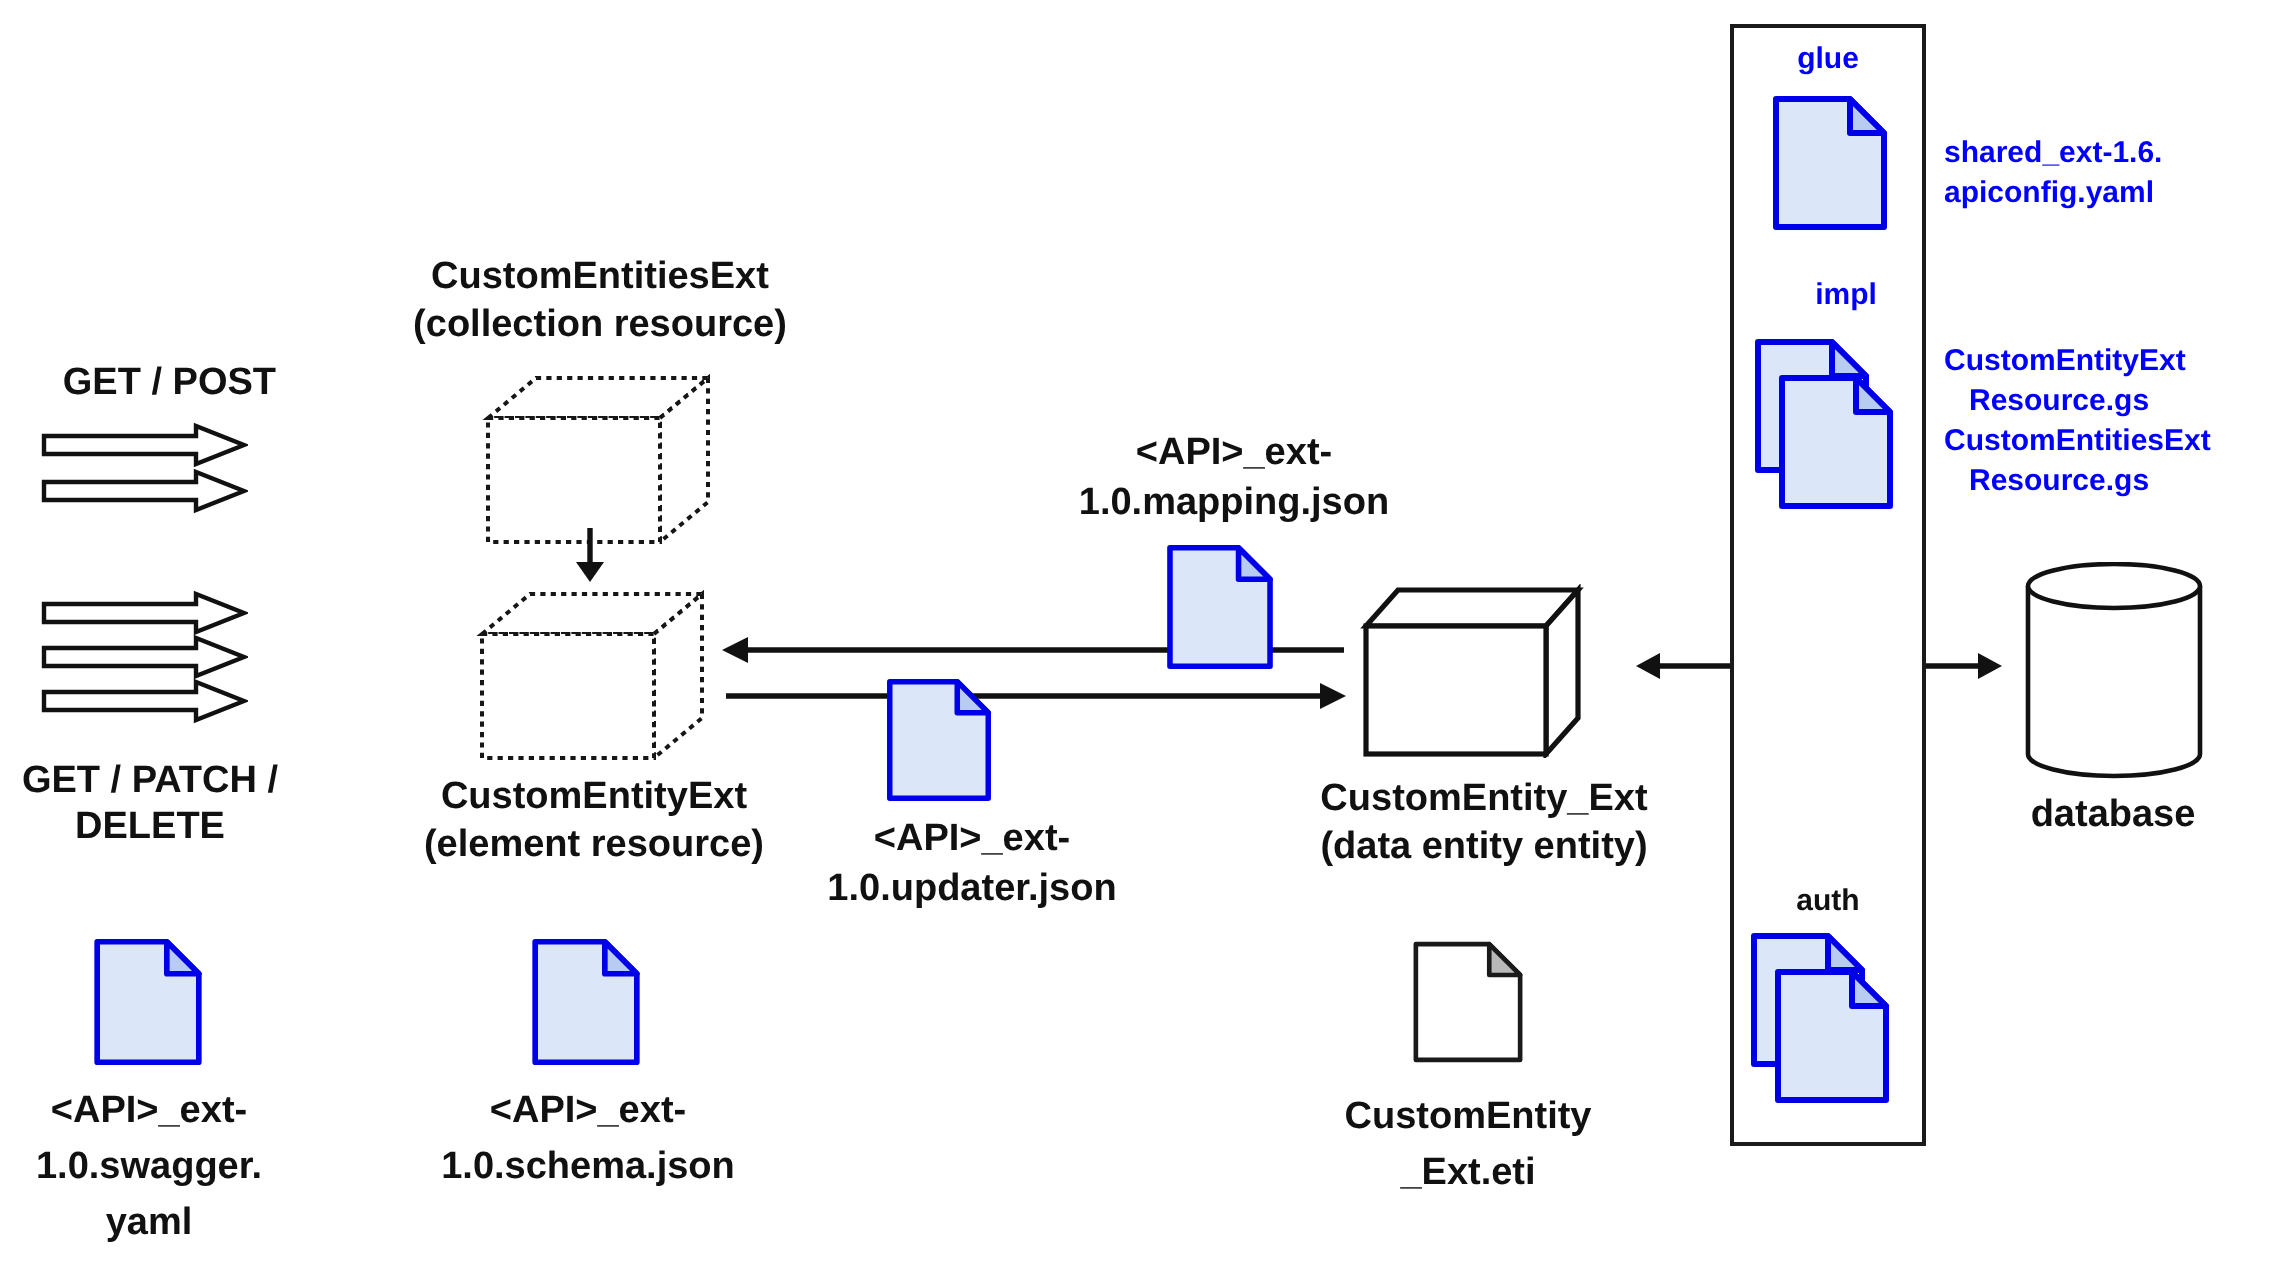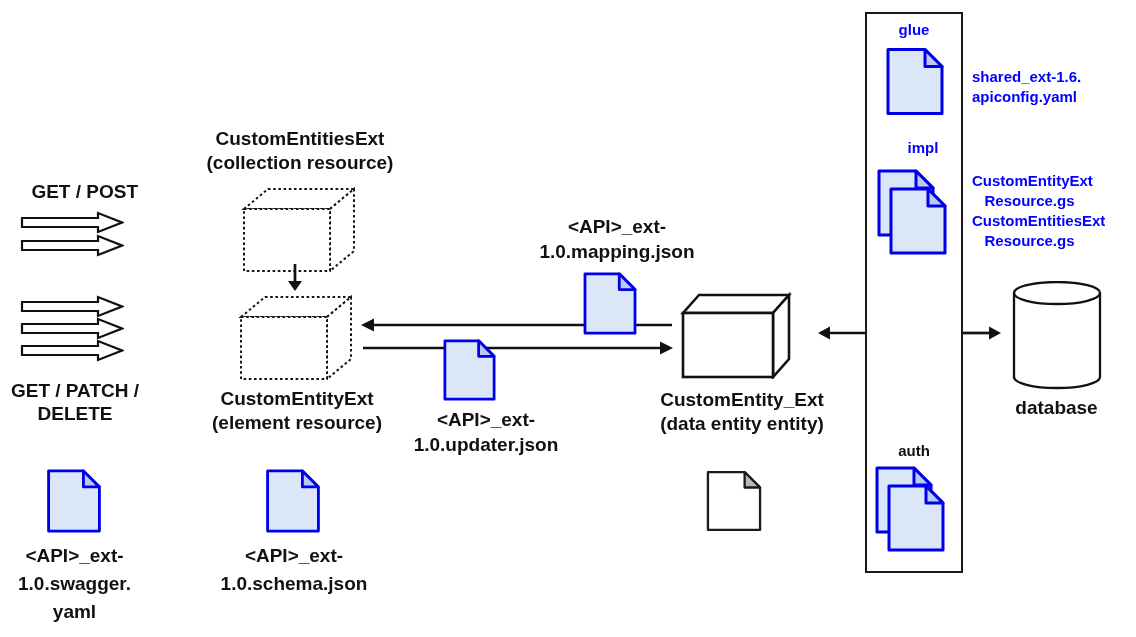--- a/index.html
+++ b/index.html
@@ -176,14 +176,16 @@
     <path class="fb" d="M2,2 H39 L56,19 V66 H2 Z"></path>
     <path class="ff" d="M39,2 L56,19 H39 Z"></path>
   </svg>
   <div class="lbl f19 lh28" style="left:213px;top:542px;width:162px;">&lt;API&gt;_ext-
 1.0.schema.json</div>
 
   <svg class="abs" style="left:706px;top:470px;" width="56" height="62" viewBox="0 0 58 64">
     <path class="fbk" d="M2,2 H40 L56,18 V62 H2 Z"></path>
     <path class="ffk" d="M40,2 L56,18 H40 Z"></path>
   </svg>
+  <div class="lbl f19 lh28" style="left:658px;top:545px;width:152px;">CustomEntity
+_Ext.eti</div>
 
 </div>
 
 </body></html>

